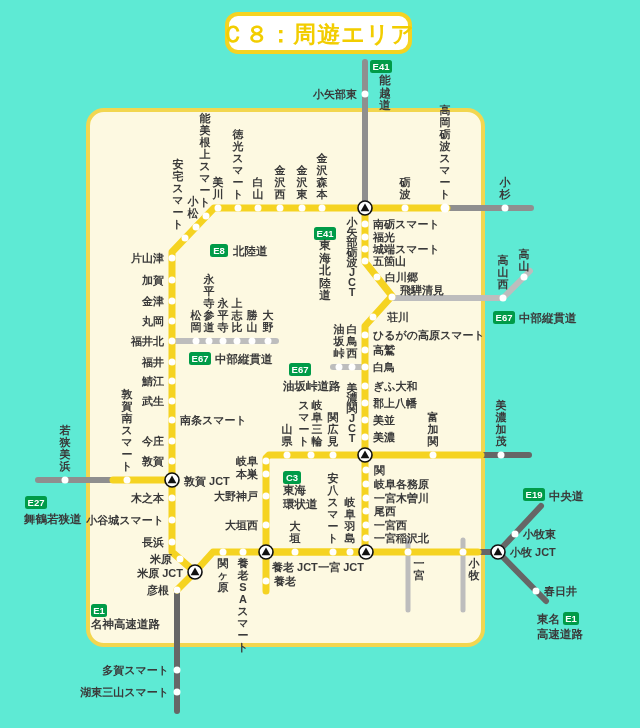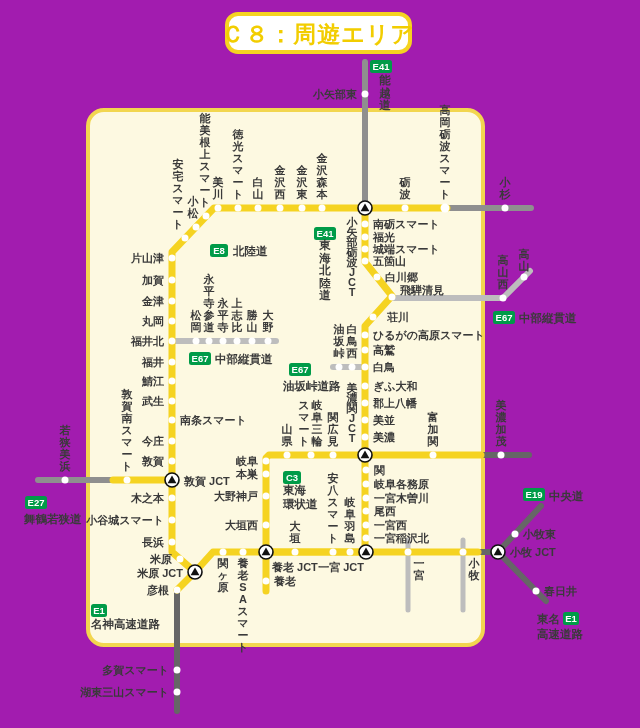--- a/index.html
+++ b/index.html
@@ -1,17 +1,17 @@
 <!DOCTYPE html>
 <html><head>
 <meta charset="utf-8">
 <style>
   html,body{margin:0;padding:0;background:#ffffff;}
   body{font-family:"Liberation Sans","DejaVu Sans",sans-serif;}
-  #stage{position:relative;width:640px;height:728px;background:#a21caf;overflow:hidden;}
+  #stage{position:relative;width:640px;height:728px;background:#5eead4;overflow:hidden;}
   svg text{font-family:"Liberation Sans","DejaVu Sans",sans-serif;}
 </style>
 </head>
 <body>
 
 <div id="stage">
   <svg id="map-svg" width="640" height="728" viewBox="0 0 640 728" xmlns="http://www.w3.org/2000/svg">
     <rect id="area-region" x="88" y="110" width="395" height="535" rx="16" fill="#fdf9e1" stroke="#f2d64f" stroke-width="4"></rect>
     <g>
       <rect x="227" y="14" width="183" height="38" rx="11" fill="#ffffff" stroke="#f5d321" stroke-width="4"></rect>

